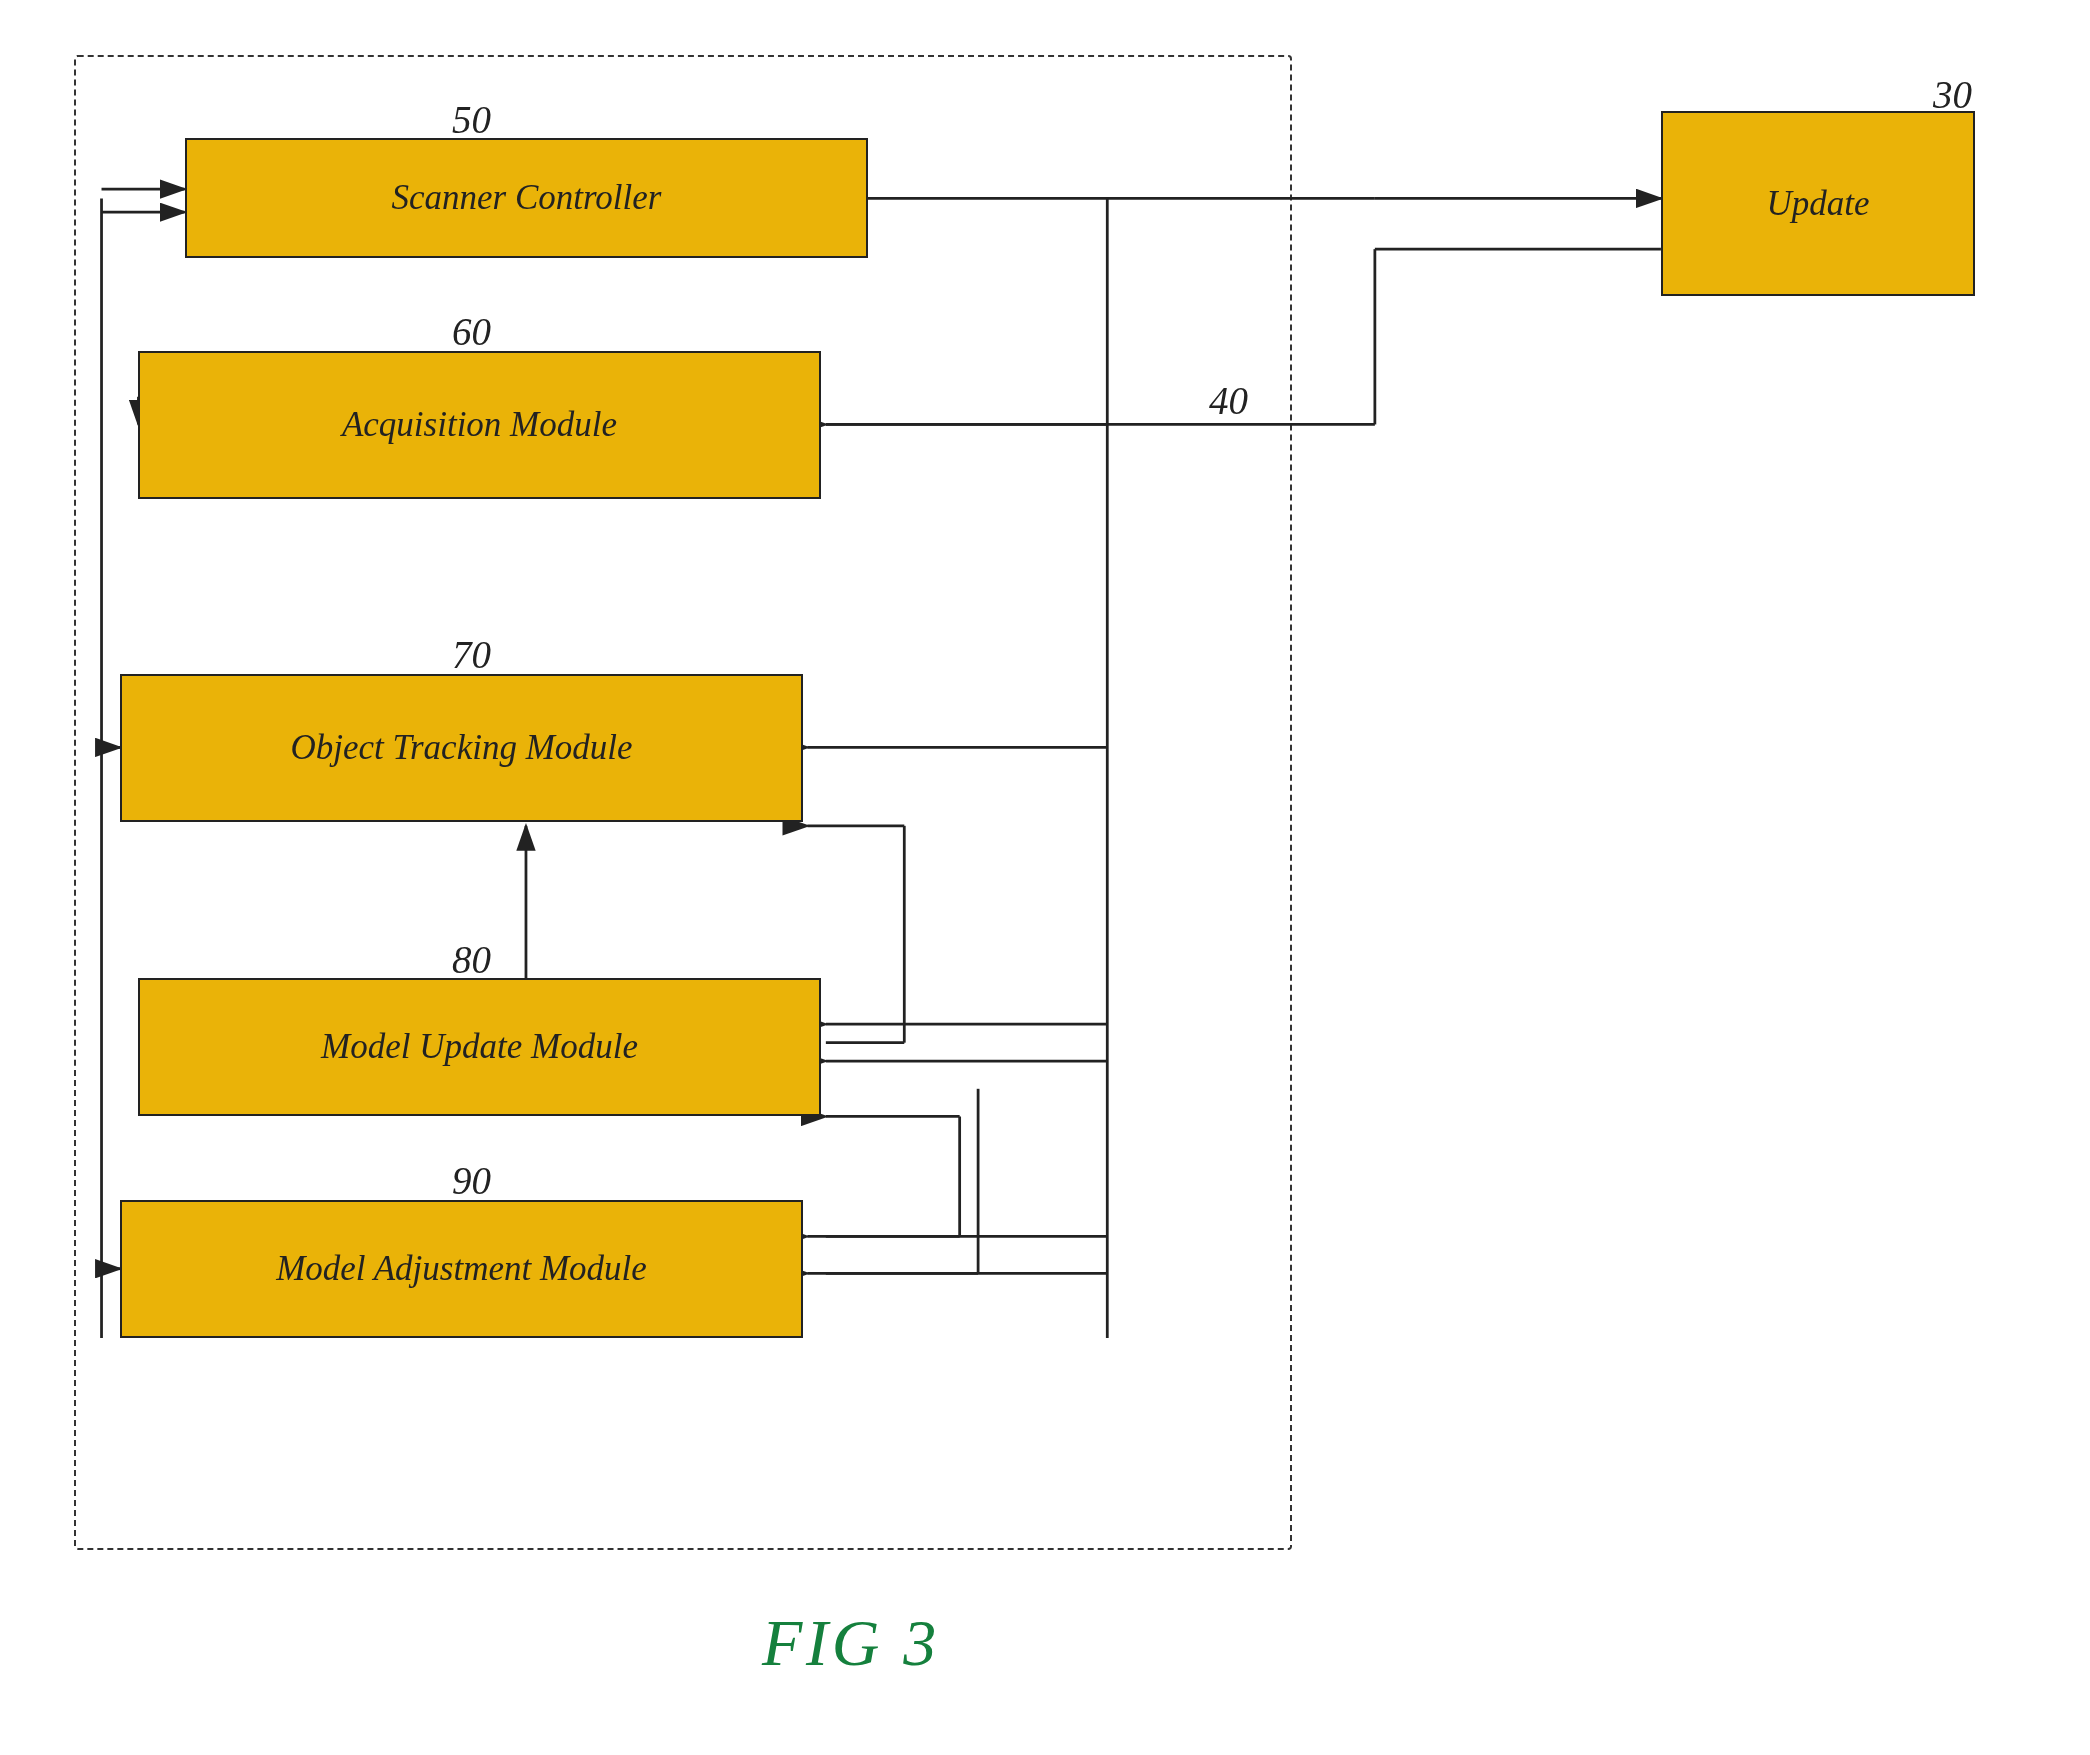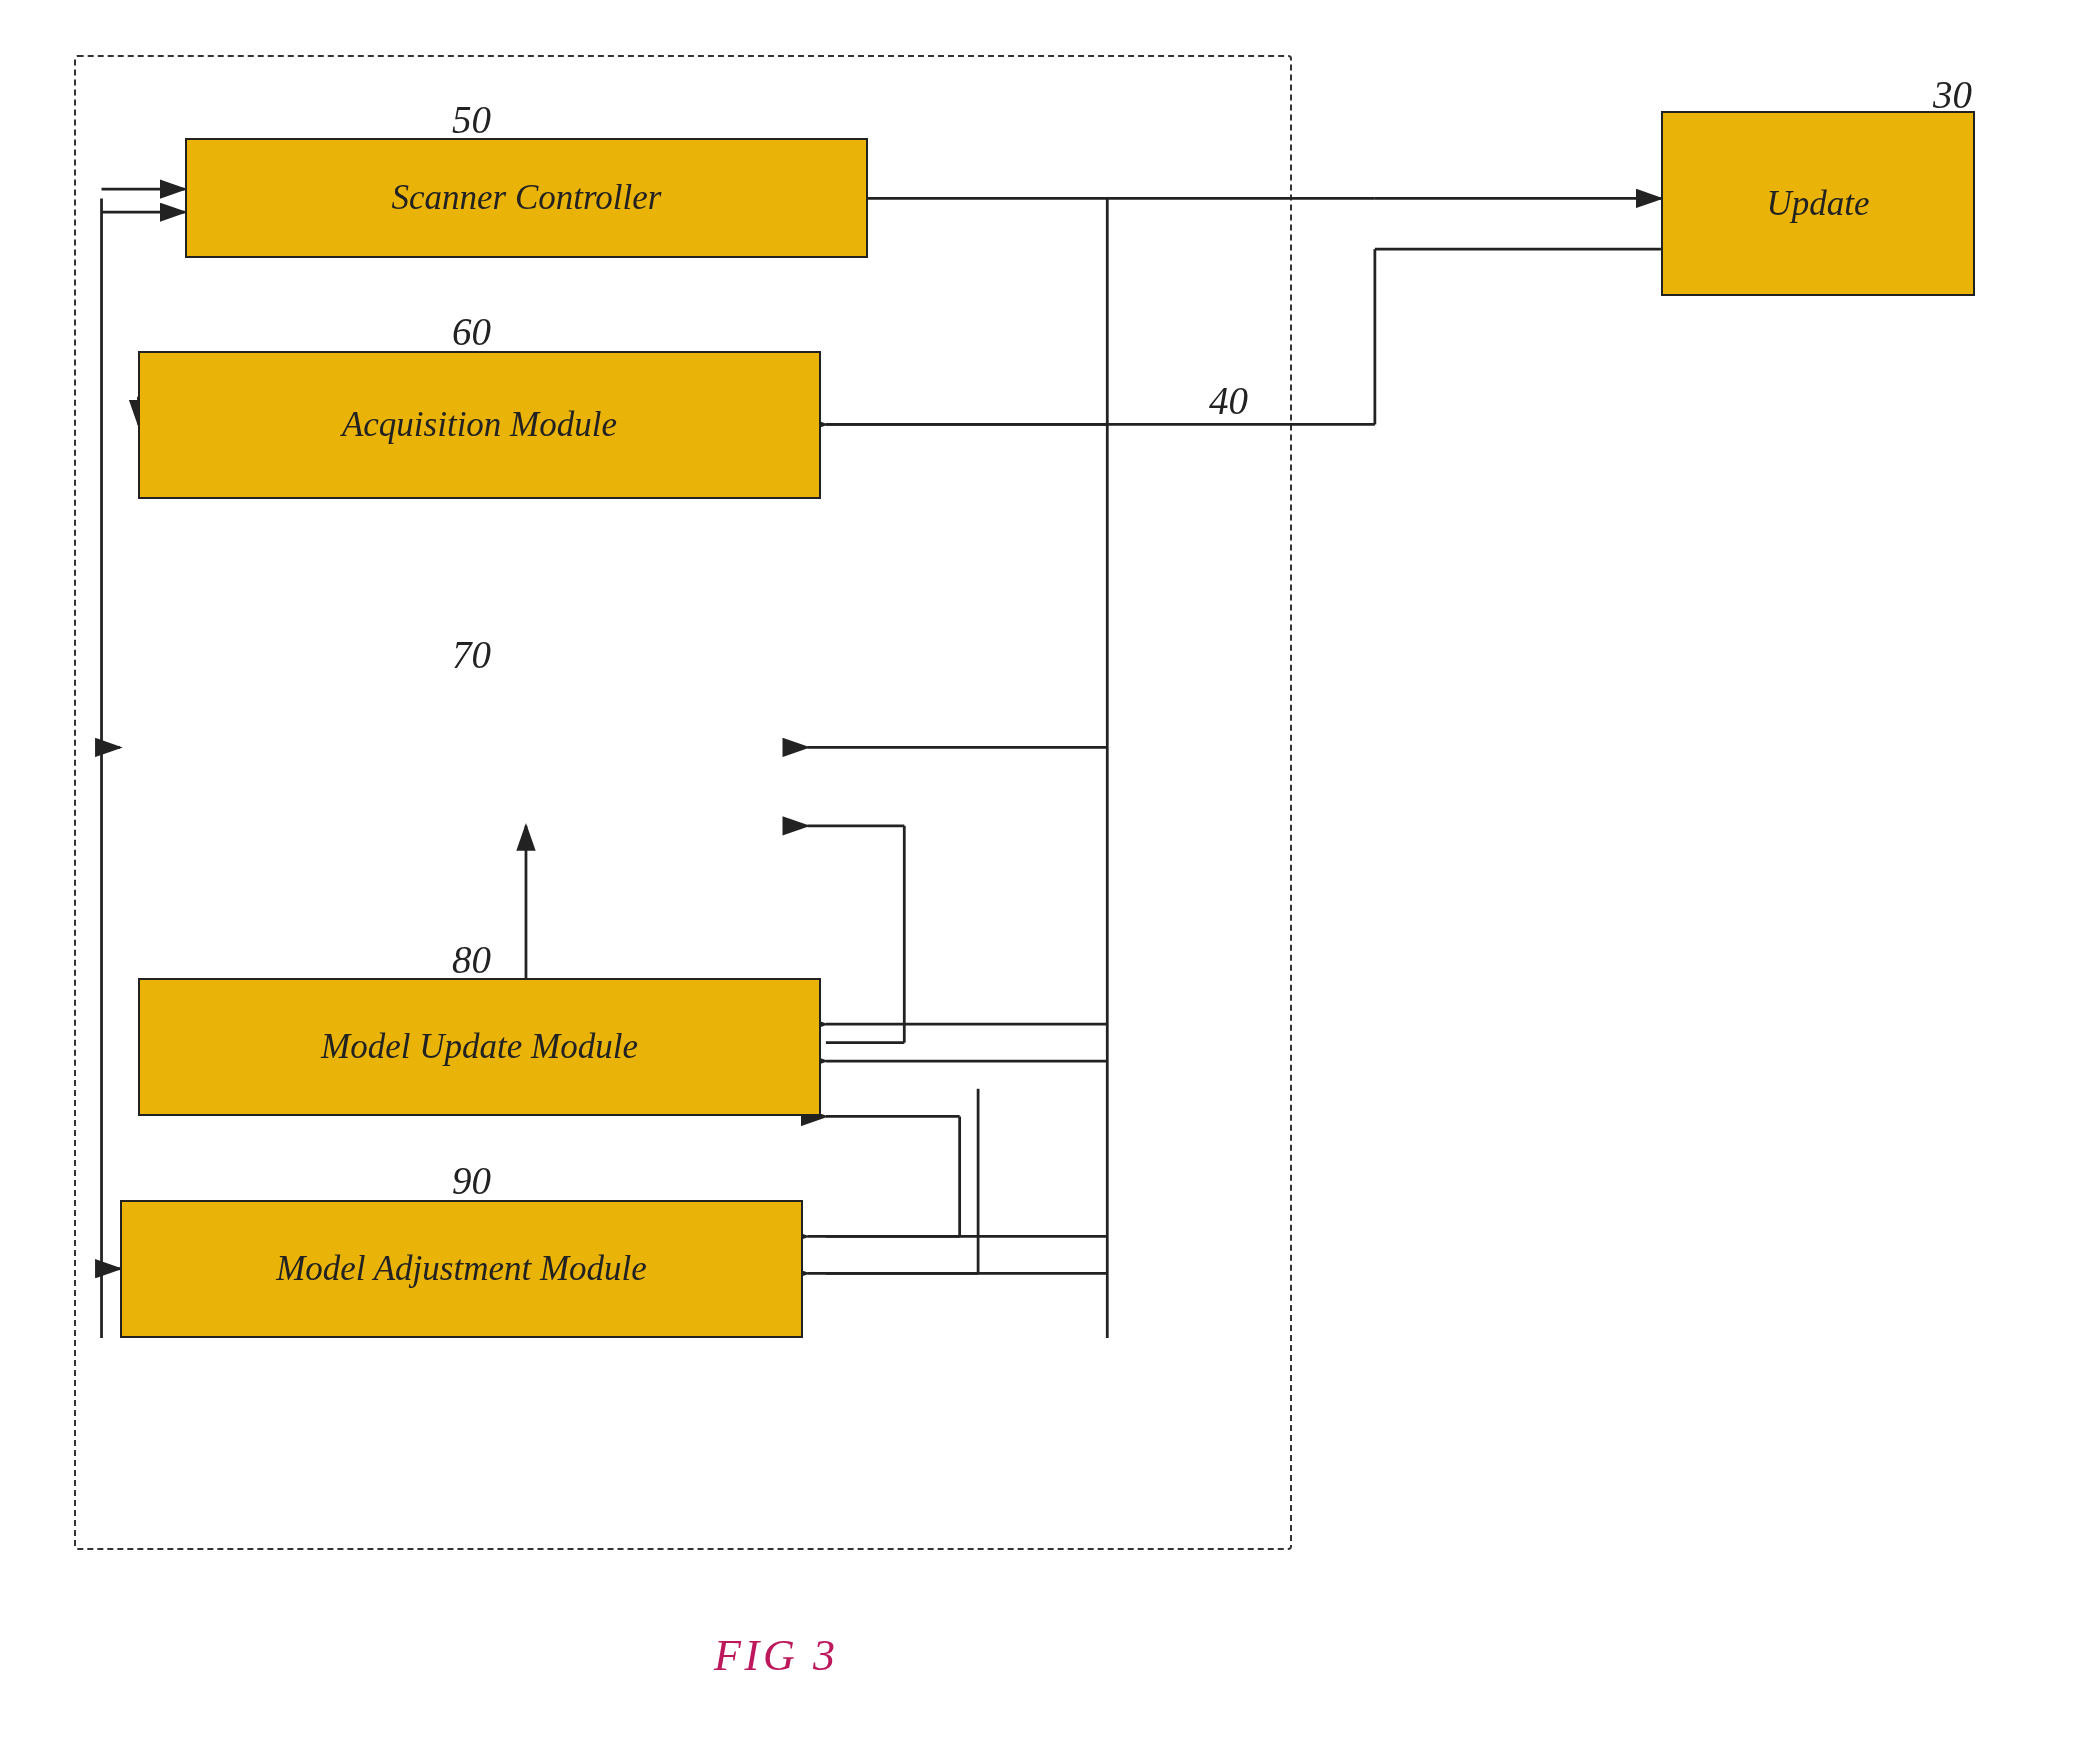--- a/index.html
+++ b/index.html
@@ -116,25 +116,25 @@
       top: 0; left: 0;
       width: 2090px;
       height: 1755px;
       pointer-events: none;
     }
 
     
     .fig-label {
       position: absolute;
       bottom: 74px;
-      left: 714px;
-      font-size: 44px;
+      left: 762px;
+      font-size: 66px;
       font-style: italic;
       font-family: 'Times New Roman', Times, serif;
-      color: #be185d;
+      color: #15803d;
       letter-spacing: 3.7px;
     }
 
     
     .db-underline {
       text-decoration: underline;
     }
   </style>
 </head>
 <body>
@@ -207,20 +207,23 @@
   </div>
 
   <div class="module-box scanner-box">
     <span>Update</span>
   </div>
 
   <div class="module-box acquisition-module">
     <span>Acquisition Module</span>
   </div>
 
+  <div class="module-box object-tracking-module">
+    <span>Object Tracking Module</span>
+  </div>
 
   <div class="module-box model-update-module">
     <span>Model Update Module</span>
   </div>
 
   <div class="module-box model-adjustment-module">
     <span>Model Adjustment Module</span>
   </div>
 
 

